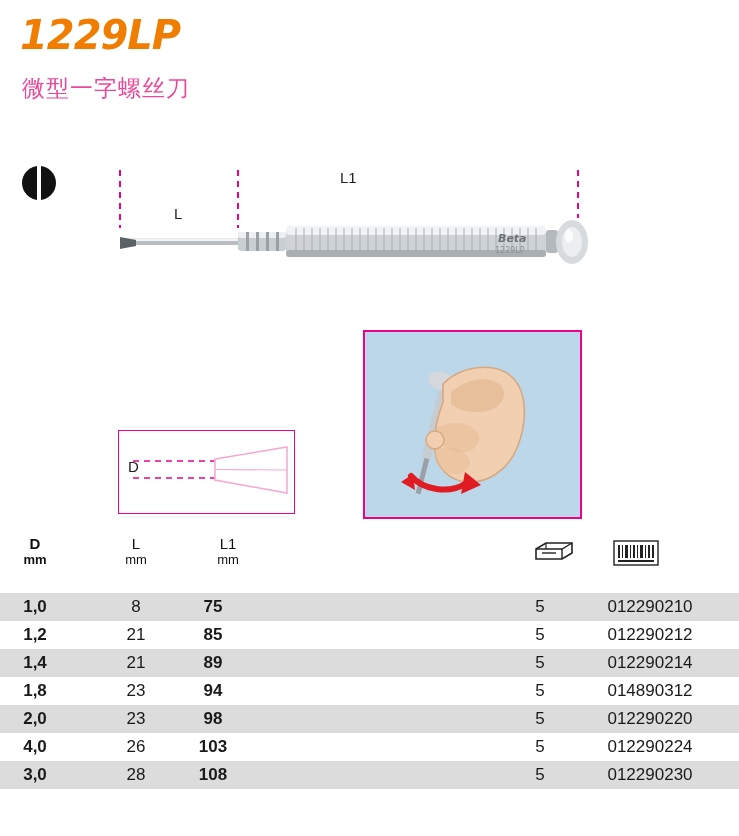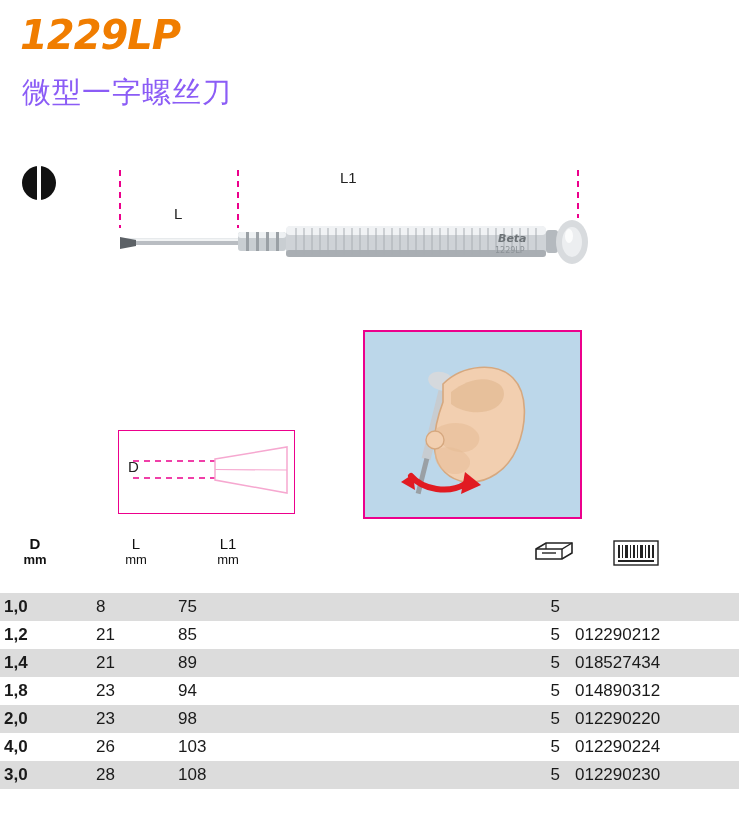--- a/index.html
+++ b/index.html
@@ -30,22 +30,22 @@
     font-weight: bold;
     font-style: italic;
     letter-spacing: -1px;
     color: #f07d00;
     font-family: "DejaVu Sans", sans-serif;
   }
   .subtitle {
     position: absolute;
     left: 22px;
     top: 73px;
-    font-size: 29px;
-    color: #8b5cf6;
+    font-size: 23px;
+    color: #ec4899;
     font-family: "DejaVu Sans", sans-serif;
     letter-spacing: 1px;
   }
 
   
   .tip-symbol {
     position: absolute;
     left: 14px;
     top: 158px;
     width: 50px;
@@ -133,24 +133,25 @@
     position: relative;
     height: 28px;
     font-size: 17px;
   }
   .row.alt {
     background: #dcdcdc;
   }
   .row .c {
     position: absolute;
     top: 4px;
+    text-align: center;
   }
   .c-d { left: 4px; width: 62px; font-weight: bold; }
   .c-l { left: 96px; width: 80px; }
-  .c-l1 { left: 178px; width: 84px; }
+  .c-l1 { left: 171px; width: 84px; font-weight: bold; }
   .c-qty { left: 520px; width: 40px; text-align: right; }
   .c-code { left: 575px; width: 150px; text-align: left; }
 </style>
 </head>
 <body>
 
 <div class="page">
 
   <div class="title">1229LP</div>
   <div class="subtitle">微型一字螺丝刀</div>
@@ -310,34 +311,35 @@
         </svg>
       </div>
     </div>
 
     <div>
       <div class="row alt">
         <span class="c c-d">1,0</span>
         <span class="c c-l">8</span>
         <span class="c c-l1">75</span>
         <span class="c c-qty">5</span>
+        <span class="c c-code">012290210</span>
       </div>
       <div class="row">
         <span class="c c-d">1,2</span>
         <span class="c c-l">21</span>
         <span class="c c-l1">85</span>
         <span class="c c-qty">5</span>
         <span class="c c-code">012290212</span>
       </div>
       <div class="row alt">
         <span class="c c-d">1,4</span>
         <span class="c c-l">21</span>
         <span class="c c-l1">89</span>
         <span class="c c-qty">5</span>
-        <span class="c c-code">018527434</span>
+        <span class="c c-code">012290214</span>
       </div>
       <div class="row">
         <span class="c c-d">1,8</span>
         <span class="c c-l">23</span>
         <span class="c c-l1">94</span>
         <span class="c c-qty">5</span>
         <span class="c c-code">014890312</span>
       </div>
       <div class="row alt">
         <span class="c c-d">2,0</span>

